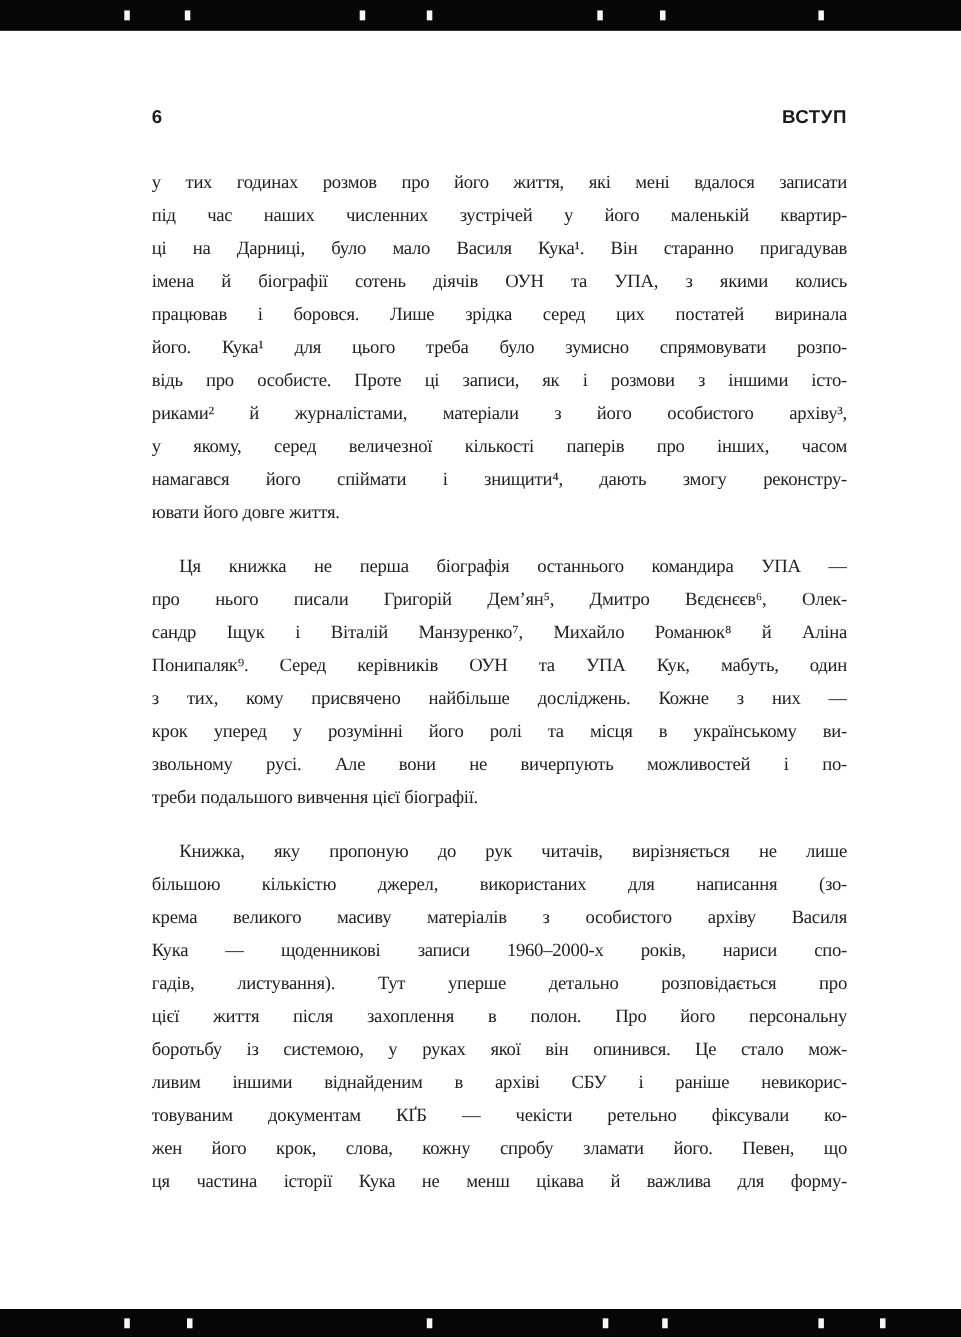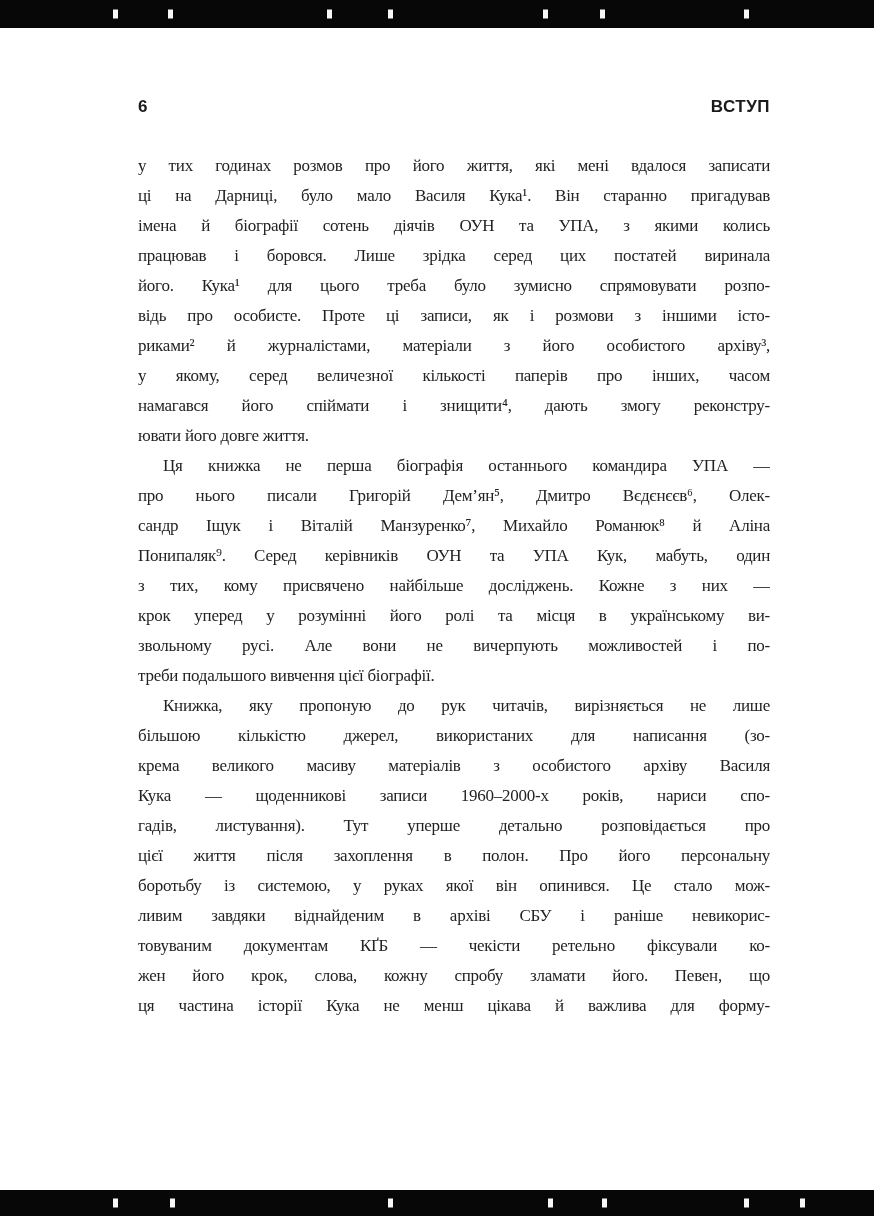--- a/index.html
+++ b/index.html
@@ -62,20 +62,21 @@
     white-space: nowrap;
     overflow: hidden;
     text-align: justify;
     text-align-last: justify;
   }
   .line.last {
     text-align-last: left;
   }
   .line.indent {
     text-indent: 25px;
+    margin-top: 19px;
   }
 </style>
 </head>
 <body>
 
 <div class="page">
 
   <div class="bar top" id="bar-top">
       <div class="mark" style="left: 113px;"></div>
       <div class="mark" style="left: 168px;"></div>
@@ -86,20 +87,21 @@
       <div class="mark" style="left: 744px;"></div>
     </div>
 
   <div class="header">
     <span>6</span>
     <span>ВСТУП</span>
   </div>
 
   <div class="text" id="text-block">
       <div class="line">у тих годинах розмов про його життя, які мені вдалося записати</div>
+      <div class="line">під час наших численних зустрічей у його маленькій квартир-</div>
       <div class="line">ці на Дарниці, було мало Василя Кука¹. Він старанно пригадував</div>
       <div class="line">імена й біографії сотень діячів ОУН та УПА, з якими колись</div>
       <div class="line">працював і боровся. Лише зрідка серед цих постатей виринала</div>
       <div class="line">його. Кука¹ для цього треба було зумисно спрямовувати розпо-</div>
       <div class="line">відь про особисте. Проте ці записи, як і розмови з іншими істо-</div>
       <div class="line">риками² й журналістами, матеріали з його особистого архіву³,</div>
       <div class="line">у якому, серед величезної кількості паперів про інших, часом</div>
       <div class="line">намагався його спіймати і знищити⁴, дають змогу реконстру-</div>
       <div class="line last">ювати його довге життя.</div>
       <div class="line indent">Ця книжка не перша біографія останнього командира УПА —</div>
@@ -110,21 +112,21 @@
       <div class="line">крок уперед у розумінні його ролі та місця в українському ви-</div>
       <div class="line">звольному русі. Але вони не вичерпують можливостей і по-</div>
       <div class="line last">треби подальшого вивчення цієї біографії.</div>
       <div class="line indent">Книжка, яку пропоную до рук читачів, вирізняється не лише</div>
       <div class="line">більшою кількістю джерел, використаних для написання (зо-</div>
       <div class="line">крема великого масиву матеріалів з особистого архіву Василя</div>
       <div class="line">Кука — щоденникові записи 1960–2000-х років, нариси спо-</div>
       <div class="line">гадів, листування). Тут уперше детально розповідається про</div>
       <div class="line">цієї життя після захоплення в полон. Про його персональну</div>
       <div class="line">боротьбу із системою, у руках якої він опинився. Це стало мож-</div>
-      <div class="line">ливим завдяки віднайденим в архіві СБУ і раніше невикорис-</div>
+      <div class="line">ливим іншими віднайденим в архіві СБУ і раніше невикорис-</div>
       <div class="line">товуваним документам КҐБ — чекісти ретельно фіксували ко-</div>
       <div class="line">жен його крок, слова, кожну спробу зламати його. Певен, що</div>
       <div class="line">ця частина історії Кука не менш цікава й важлива для форму-</div>
     </div>
 
   <div class="bar bottom" id="bar-bottom">
       <div class="mark" style="left: 113px;"></div>
       <div class="mark" style="left: 170px;"></div>
       <div class="mark" style="left: 388px;"></div>
       <div class="mark" style="left: 548px;"></div>

